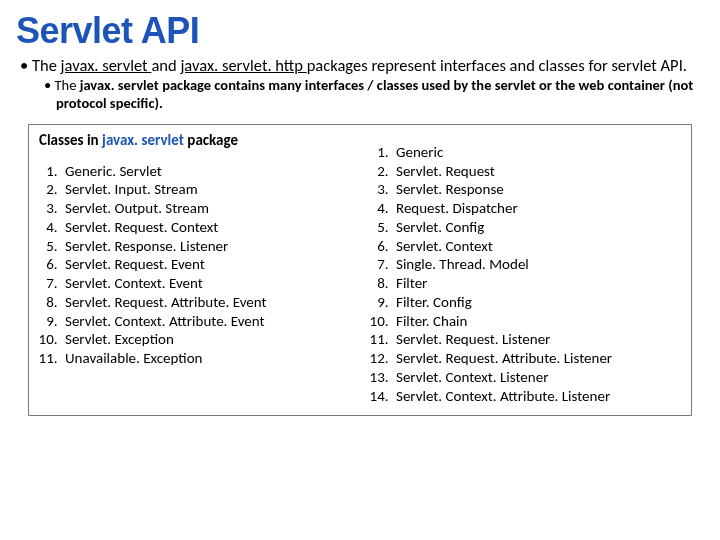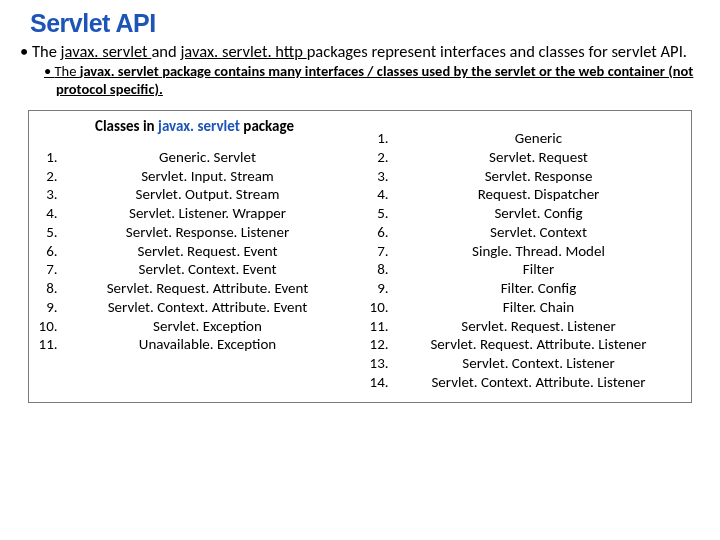--- a/index.html
+++ b/index.html
@@ -10,49 +10,47 @@
     background: #fff;
     color: #000;
     font-size: 15px;
     line-height: 1.25;
     position: relative;
     overflow: hidden;
   }
   .title {
     font-family: "Arial Black", Impact, "Segoe UI", Arial, sans-serif;
     font-weight: 900;
-    font-size: 25px;
+    font-size: 36px;
     color: #1d54b8;
     letter-spacing: -0.5px;
-    padding: 8px 14px 0 30px;
+    padding: 8px 14px 0 16px;
   }
   .body {
     padding: 2px 20px 0 20px;
   }
   .b1 {
     font-size: 16.5px;
     padding-left: 12px;
     text-indent: -12px;
   }
   .b1::before { content: "• "; text-indent: 0; }
   .b2 {
     font-size: 14.5px;
     margin-left: 24px;
     margin-bottom: 12px;
     padding-left: 12px;
     text-indent: -12px;
-    text-decoration: underline;
   }
   .b2::before { content: "• "; text-indent: 0; }
   .u { text-decoration: underline; }
   .columns {
     display: flex;
     border: 1px solid #7a7a7a;
     margin: 2px 8px 0 8px;
-    text-align: center;
   }
   .col {
     flex: 1;
     padding: 6px 10px 10px 10px;
     font-size: 15px;
   }
   .col-head { font-weight: 700; }
   .col-head .pkg { color: #1d54b8; }
   ol.items {
     list-style: decimal;
@@ -79,21 +77,21 @@
 
   <div class="columns">
     <div class="col">
       <div class="col-head">
         <span>Classes in </span><span class="pkg">javax. servlet </span><span>package</span>
       </div>
       <ol class="items">
           <li>Generic. Servlet</li>
           <li>Servlet. Input. Stream</li>
           <li>Servlet. Output. Stream</li>
-          <li>Servlet. Listener. Wrapper</li>
+          <li>Servlet. Request. Context</li>
           <li>Servlet. Response. Listener</li>
           <li>Servlet. Request. Event</li>
           <li>Servlet. Context. Event</li>
           <li>Servlet. Request. Attribute. Event</li>
           <li>Servlet. Context. Attribute. Event</li>
           <li>Servlet. Exception</li>
           <li>Unavailable. Exception</li>
         </ol>
     </div>
     <div class="col">

